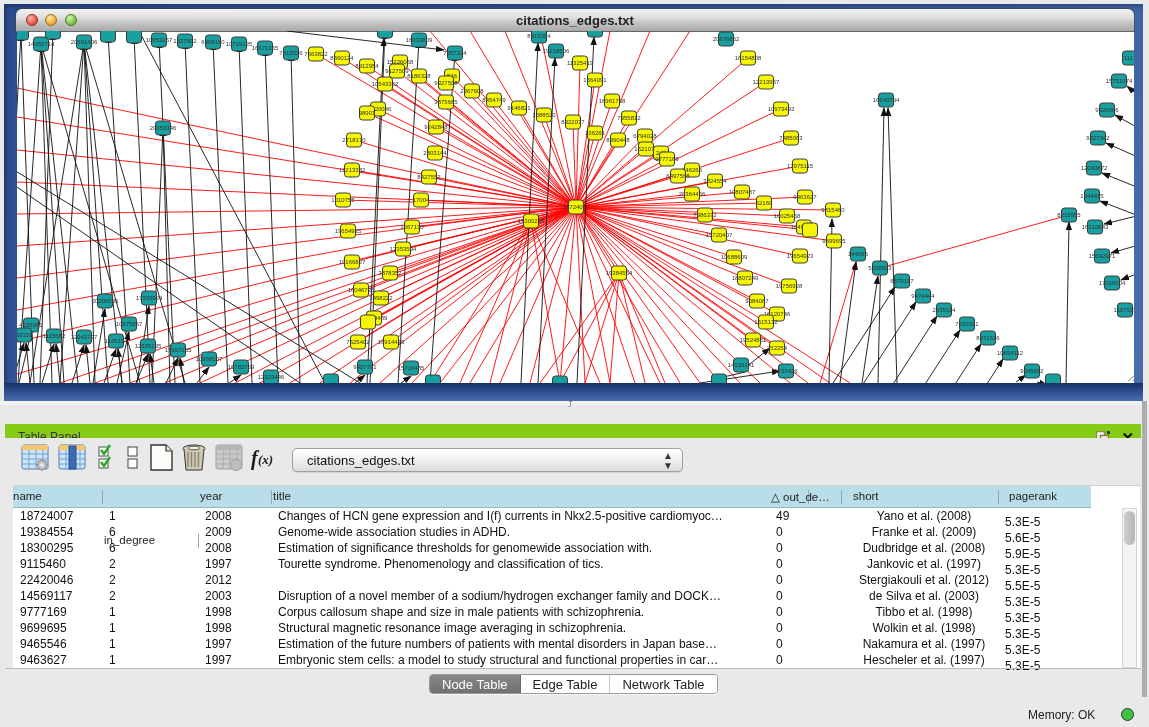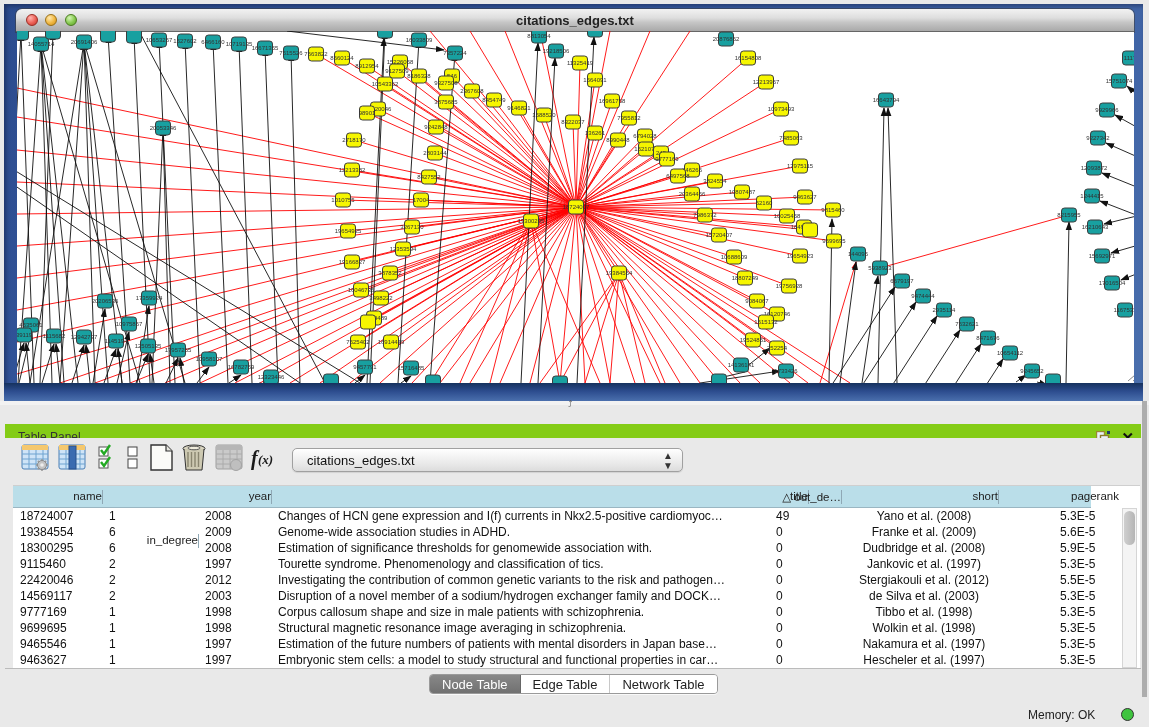--- a/index.html
+++ b/index.html
@@ -39,31 +39,31 @@
 #toolbar { position:absolute; left:5px; top:438px; width:1136px; height:46px; background:#e9e9e9; }
 .dropdown { position:absolute; left:287px; top:10px; width:391px; height:24px; border:1px solid #a0a0a0;
   border-radius:5px; background:linear-gradient(180deg,#ffffff,#e8e8e8 70%,#dcdcdc); box-shadow:0 1px 1px rgba(0,0,0,0.1);}
 .dropdown .txt { position:absolute; left:14px; top:4px; font-size:13px; color:#111; }
 .dropdown .arr { position:absolute; right:9px; top:2px; font-size:10px; color:#333; line-height:10px; }
 
 
 #tablewrap { position:absolute; left:13px; top:485px; width:1127px; height:184px; background:#fff; border-top:1px solid #cfcfcf; }
 #thead { position:absolute; left:0; top:0; height:22px; width:1078px; background:#badee9;
   font-size:11.5px; color:#222; border-bottom:1px solid #9ab6c2; }
-#thead div { position:absolute; top:4px; text-align:right; border-right:1px solid #8fa8b5; height:14px; }
+#thead div { position:absolute; top:4px; text-align:left; border-right:1px solid #8fa8b5; height:14px; }
 #tbody { position:absolute; left:0; top:22px; width:1107px; font-size:12px; color:#111; }
 .tr { position:relative; height:16px; white-space:nowrap; }
 .tr div { position:absolute; top:1px; overflow:hidden; }
 .c0 { left:7px;  width:88px; }
 .c1 { left:96px; width:90px; }
 .c2 { left:192px;width:70px; }
 .c3 { left:265px;width:492px; }
 .c4 { left:763px;width:65px; }
 .c5 { left:836px;width:150px; text-align:center; }
-.c6 { left:1047px;width:90px; }
+.c6 { left:992px;width:90px;margin-top:6px; }
 #vscroll { position:absolute; left:1109px; top:22px; width:15px; height:160px; background:#f4f4f4; border:1px solid #d5d5d5; }
 #vthumb { position:absolute; left:1px; top:2px; width:11px; height:34px; background:linear-gradient(90deg,#cfcfcf,#b5b5b5); border-radius:6px; }
 #tbottomline { position:absolute; left:5px; top:668px; width:1136px; height:1px; background:#bbb; }
 
 
 #segc { position:absolute; left:429px; top:674px; height:20px; display:flex;
   border:1px solid #9a9a9a; border-radius:4px; overflow:hidden; font-size:13px;
   box-shadow:0 1px 0 rgba(255,255,255,0.7); }
 #segc .seg { padding:2px 12px 0 12px; height:20px; background:#fff; color:#222; border-right:1px solid #c8c8c8; }
 #segc .sel { background:linear-gradient(180deg,#888,#6e6e6e); color:#fff; border-right:1px solid #666; }
@@ -699,21 +699,20 @@
           <div class="c2">1997</div>
 <div class="c3">Tourette syndrome. Phenomenology and classification of tics.</div>
           <div class="c4">0</div>
           <div class="c5">Jankovic et al. (1997)</div>
           <div class="c6">5.3E-5</div>
 </div>
 <div class="tr">
 <div class="c0">22420046</div>
           <div class="c1">2</div>
           <div class="c2">2012</div>
-<div class="c3">Investigating the contribution of common genetic variants to the risk and pathogen…</div>
           <div class="c4">0</div>
           <div class="c5">Stergiakouli et al. (2012)</div>
           <div class="c6">5.5E-5</div>
 </div>
 <div class="tr">
 <div class="c0">14569117</div>
           <div class="c1">2</div>
           <div class="c2">2003</div>
 <div class="c3">Disruption of a novel member of a sodium/hydrogen exchanger family and DOCK…</div>
           <div class="c4">0</div>

